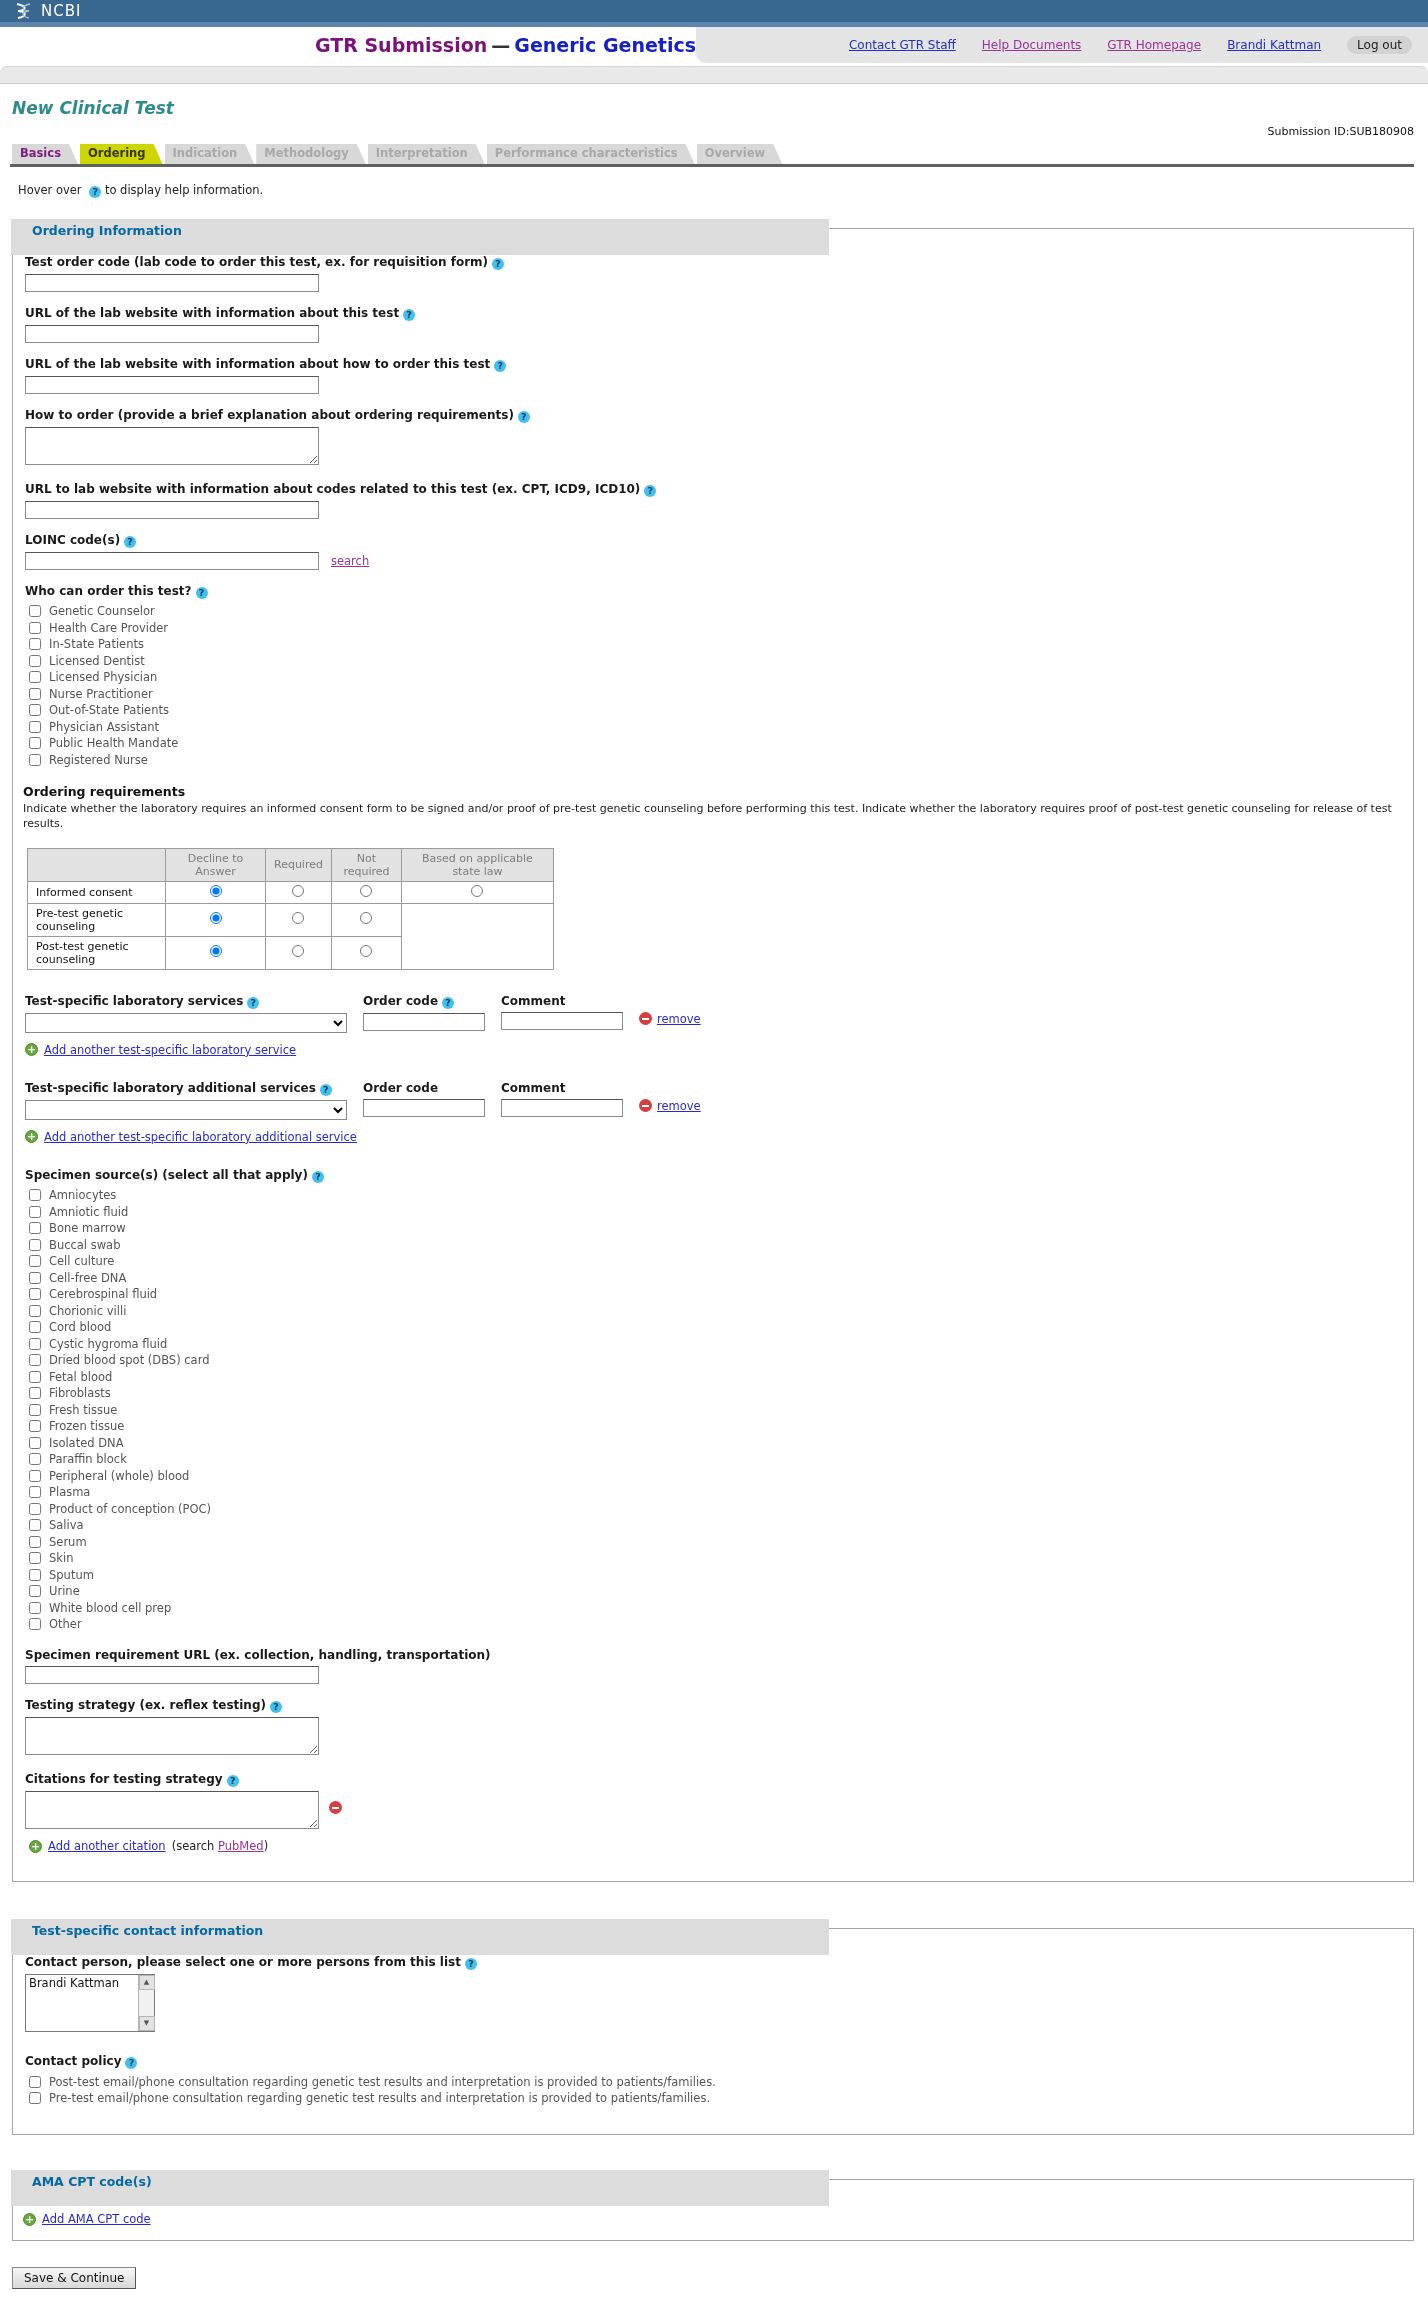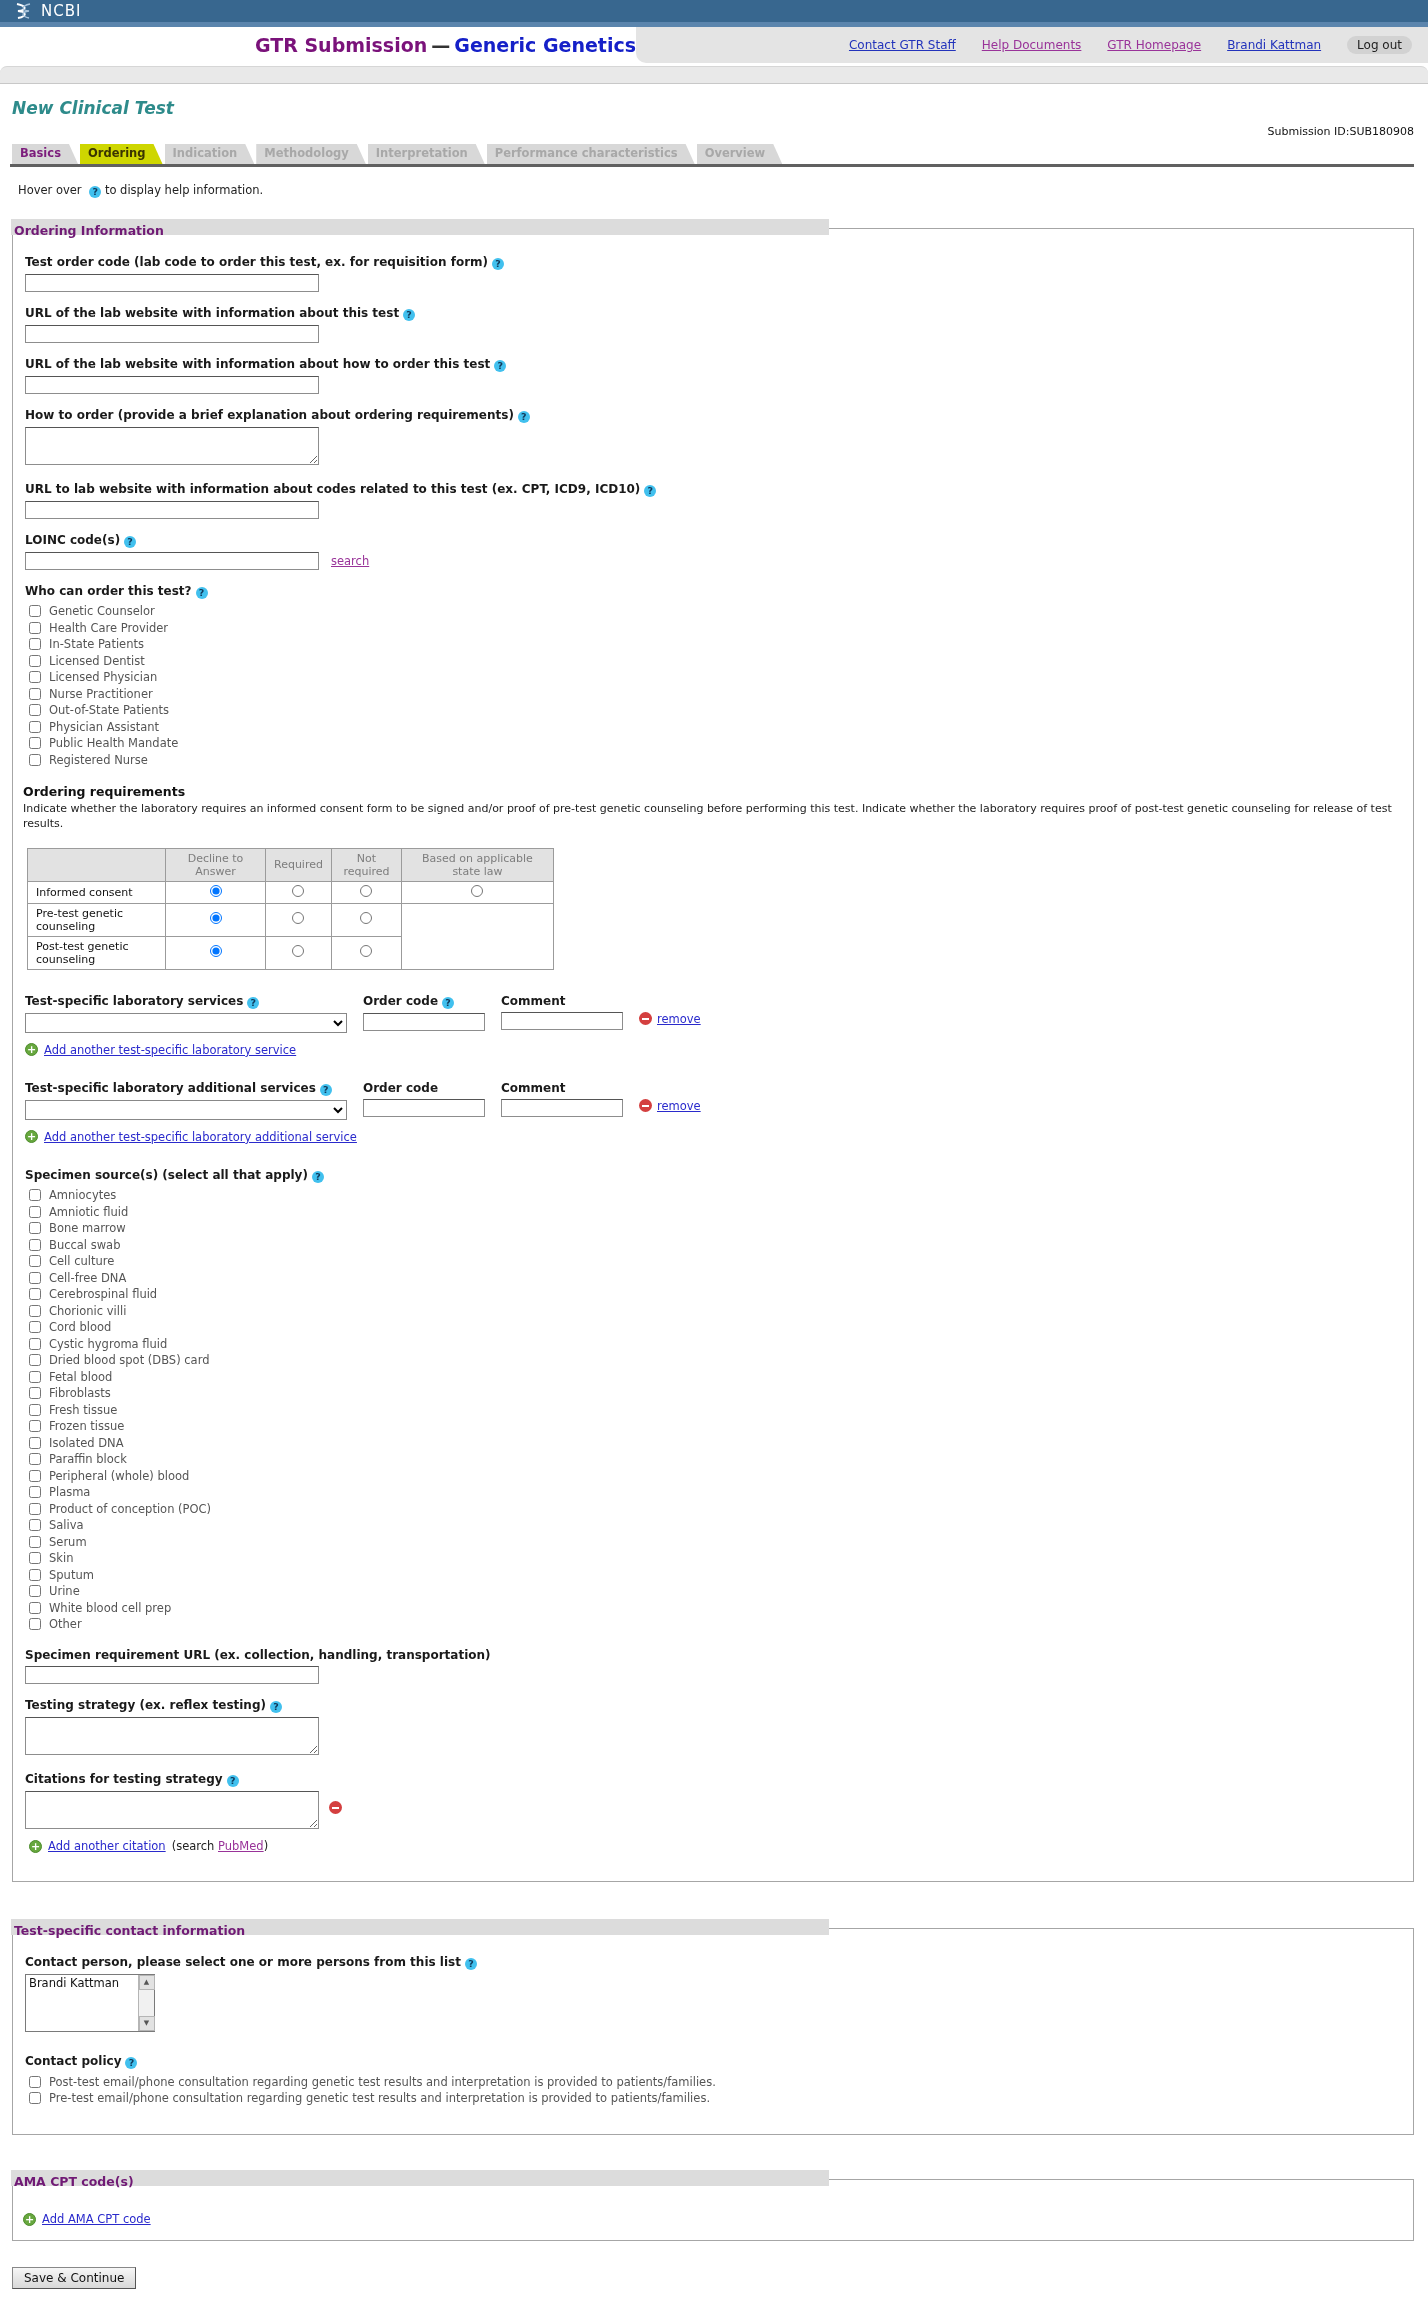--- a/index.html
+++ b/index.html
@@ -12,21 +12,21 @@
   a { cursor:pointer; }
 
   
   .ncbi-bar { height:27px; background:#38678f; border-bottom:5px solid #5b85ad;
     display:flex; align-items:center; padding-left:14px; gap:7px; }
   .ncbi-logo-text { color:#fff; font-size:15px; letter-spacing:1px; }
   .title-row { display:flex; align-items:stretch; justify-content:flex-end; background:#fff; height:36px; }
   .app-title { font-size:19px; font-weight:bold; color:#7a127a; padding:7px 0 0 10px; white-space:nowrap; }
   .app-title .dash { color:#333; padding:0 4px; }
   .app-title .sub { color:#1520c8; }
-  .user-links { background:#e4e4e4; border-radius:0 0 0 10px; width:792px;
+  .user-links { background:#e4e4e4; border-radius:0 0 0 10px; width:732px;
     display:flex; align-items:center; justify-content:flex-end; gap:26px; padding-right:16px; font-size:12px; }
   .user-links a { color:#2233bb; text-decoration:underline; }
   .user-links a.visited { color:#993399; }
   .logout-pill { background:#d2d2d2; border-radius:10px; padding:2px 10px; color:#222; text-decoration:none; }
   .sub-band { height:18px; background:#e9e9e9; border-top:1px solid #d6d6d6;
     border-bottom:1px solid #c8c8c8; border-radius:7px 7px 0 0; margin-top:3px; }
 
   
   .main { padding:6px 14px 0 10px; }
   .h1row { display:flex; justify-content:space-between; align-items:flex-end; }
@@ -37,22 +37,22 @@
     padding:2px 17px 3px 8px; background:#d8d8d8; color:#9a9a9a; margin-right:2px;
     clip-path:polygon(0 0, calc(100% - 9px) 0, 100% 100%, 0 100%); }
   .tab.visited { color:#7c1d7c; }
   .tab.active  { background:#ced600; color:#3a3500; }
   .tab.disabled{ color:#a8a8a8; }
   .hint { margin:16px 0 30px 8px; font-size:11.5px; color:#222; }
 
   
   .section { position:relative; border:1px solid #a6a6a6; margin:26px 0 24px 2px;
     padding:26px 10px 14px 8px; }
-  .shead { position:absolute; top:-10px; left:-2px; width:818px; height:16px; line-height:24px;
-    background:#dcdcdc; color:#701a75; font-weight:bold; font-size:12.5px; padding-left:3px; }
+  .shead { position:absolute; top:-10px; left:-2px; width:818px; height:36px; line-height:24px;
+    background:#dcdcdc; color:#0369a1; font-weight:bold; font-size:12.5px; padding-left:21px; }
 
   
   .field { margin:0 0 14px 4px; }
   .lbl { font-weight:bold; font-size:12px; margin-bottom:4px; color:#1a1a1a; }
   .help { display:inline-block; width:12px; height:12px; border-radius:50%;
     background:#41c0ee; color:#103a5c; font-size:9.5px; font-weight:bold; text-align:center;
     line-height:12px; vertical-align:-1px; margin-left:4px; }
   .help::before { content:"?"; }
   .txt { width:294px; height:18px; border:1px solid #8d8d8d; border-top-color:#555;
     font-size:11px; font-family:inherit; padding:1px 3px; }

